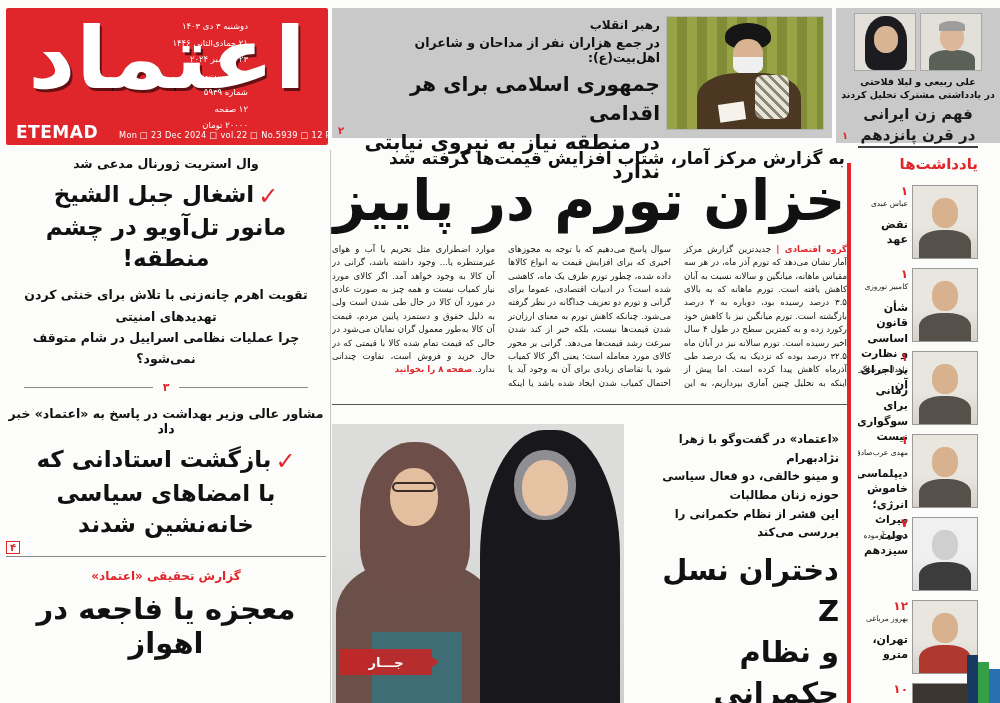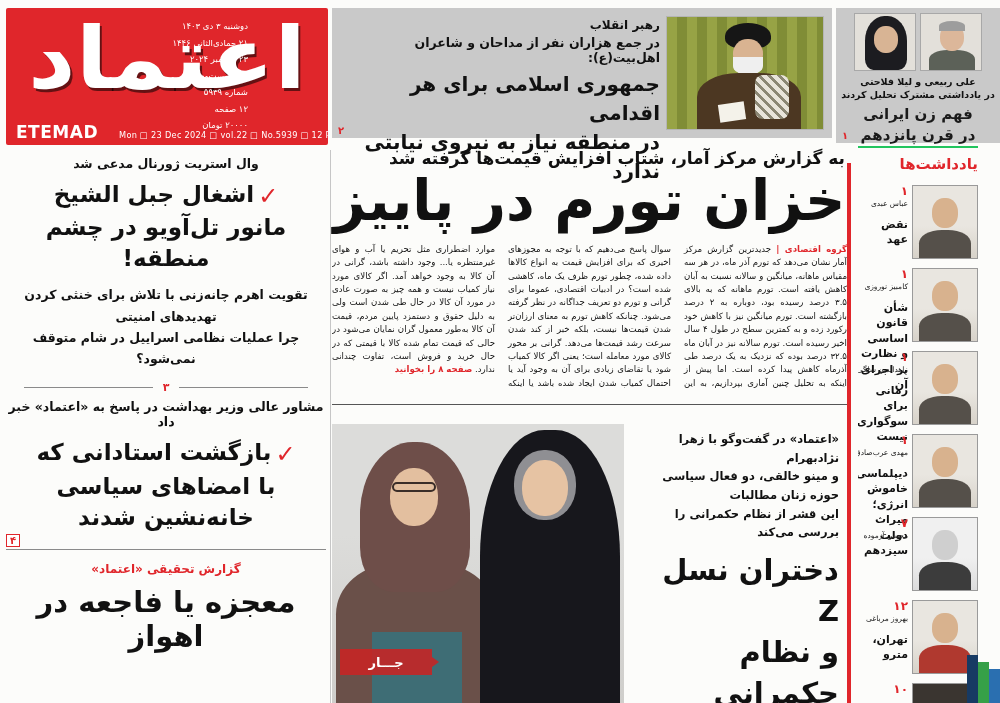--- a/index.html
+++ b/index.html
@@ -82,21 +82,21 @@
   .wf-right-underscarf{position:absolute;left:182px;top:26px;width:62px;height:70px;background:#8f8f93;border-radius:48%;}
   .wf-right-face{position:absolute;left:190px;top:36px;width:46px;height:56px;background:#e6c3a3;border-radius:48%;}
   .watermark{position:absolute;left:8px;bottom:28px;width:92px;height:26px;background:rgba(200,35,35,.88);color:#fff;font-weight:bold;font-size:13px;display:flex;align-items:center;justify-content:center;direction:rtl;}
   .watermark::after{content:"";position:absolute;right:-7px;top:8px;border-left:7px solid rgba(200,35,35,.88);border-top:5px solid transparent;border-bottom:5px solid transparent;}
   .z-text{flex:1;direction:rtl;text-align:right;padding:6px 8px 14px 8px;color:#111;}
   .z-kicker{font-size:11.5px;font-weight:bold;line-height:1.62;}
   .z-h{font-size:29px;font-weight:bold;line-height:1.42;margin-top:8px;}
 
   
   .red-vrule{position:absolute;left:847px;top:163px;width:4px;height:540px;background:#e0262b;}
-  .sidebar{position:absolute;left:858px;top:146px;width:120px;height:557px;border-top:2px solid #22c55e;padding-top:7px;direction:rtl;overflow:hidden;}
+  .sidebar{position:absolute;left:858px;top:146px;width:120px;height:557px;border-top:2px solid #404040;padding-top:7px;direction:rtl;overflow:hidden;}
   .sb-title{color:#e0262b;font-weight:bold;font-size:15px;text-align:right;margin-bottom:10px;}
   .note{position:relative;height:81px;margin-bottom:2px;}
   .avatar{position:absolute;right:0;top:2px;width:66px;height:74px;border:1px solid #9a9a9a;background:linear-gradient(180deg,#e9e6e0 0 55%,#d7d2c9 100%);overflow:hidden;}
   .av-head{position:absolute;left:19px;top:12px;width:26px;height:30px;background:#d8b28e;border-radius:46%;}
   .av-shoulders{position:absolute;left:6px;top:44px;width:52px;height:30px;background:#55504a;border-radius:44% 44% 0 0;}
   .av-bw .av-head{background:#cfcfcf;}
   .av-bw{background:linear-gradient(180deg,#f0f0f0 0 55%,#dcdcdc 100%);}
   .av-bw .av-shoulders{background:#3c3c3c;}
   .av-red .av-shoulders{background:#b0392f;}
   .av-dark{background:#3a3530;}
@@ -186,21 +186,21 @@
         <div>چرا عملیات نظامی اسراییل در شام متوقف نمی‌شود؟</div>
       </div>
       <div class="divider">
         <span class="dline"></span>
         <span class="dnum">۳</span>
         <span class="dline"></span>
       </div>
     </div>
 
     <div>
-      <div class="k-center" style="margin-top:5px;">مشاور عالی وزیر بهداشت در پاسخ به «اعتماد» خبر داد</div>
+      <div class="k-center" style="margin-top:12px;">مشاور عالی وزیر بهداشت در پاسخ به «اعتماد» خبر داد</div>
       <div class="st-h">
         <div><span class="check">✓</span><span>بازگشت استادانی که</span></div>
         <div>با امضاهای سیاسی خانه‌نشین شدند</div>
       </div>
       <div class="rule2">
         <span class="p4">۴</span>
       </div>
     </div>
 
     <div class="st3">

